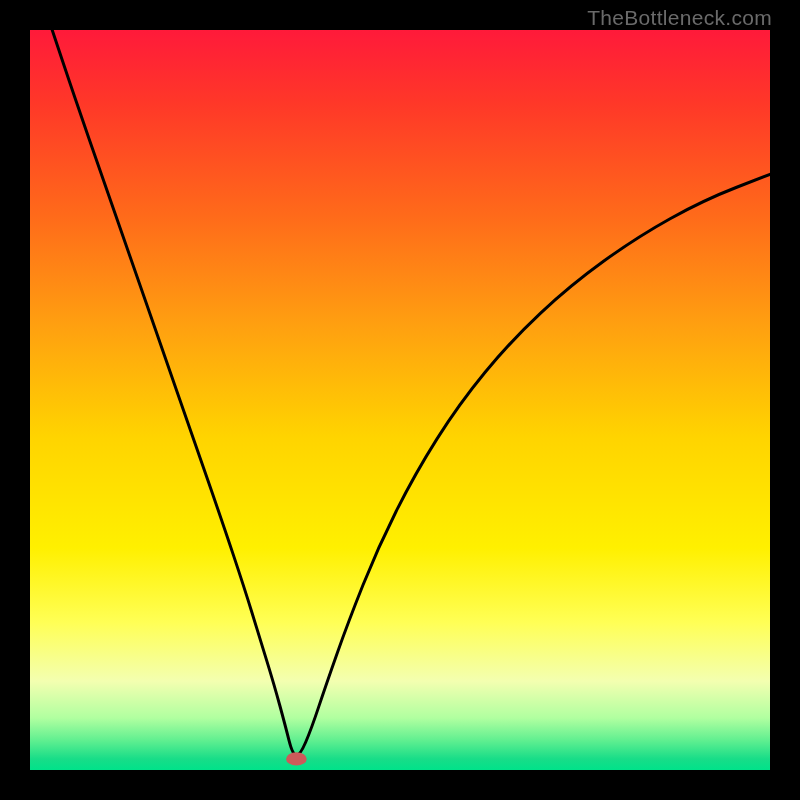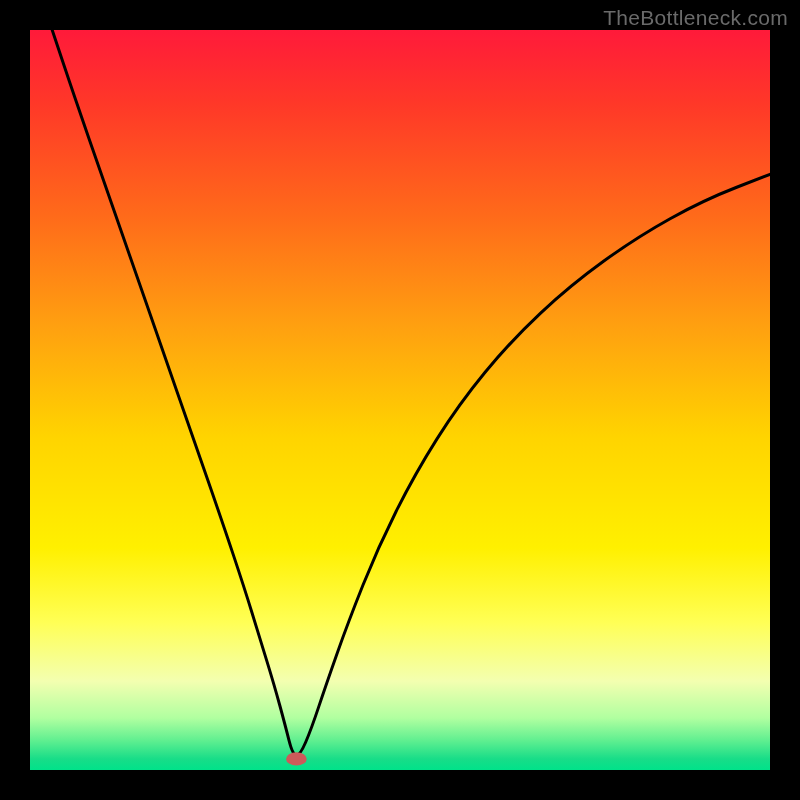--- a/index.html
+++ b/index.html
@@ -31,21 +31,21 @@
   }
   .curve-svg {
     position: absolute;
     inset: 0;
     width: 100%;
     height: 100%;
   }
   .watermark {
     position: absolute;
     top: 6px;
-    right: 12px;
+    right: 28px;
     color: #6a6a6a;
     font-size: 21px;
     font-weight: 500;
     letter-spacing: 0.3px;
     user-select: none;
   }
 </style>
 </head>
 <body>
 

